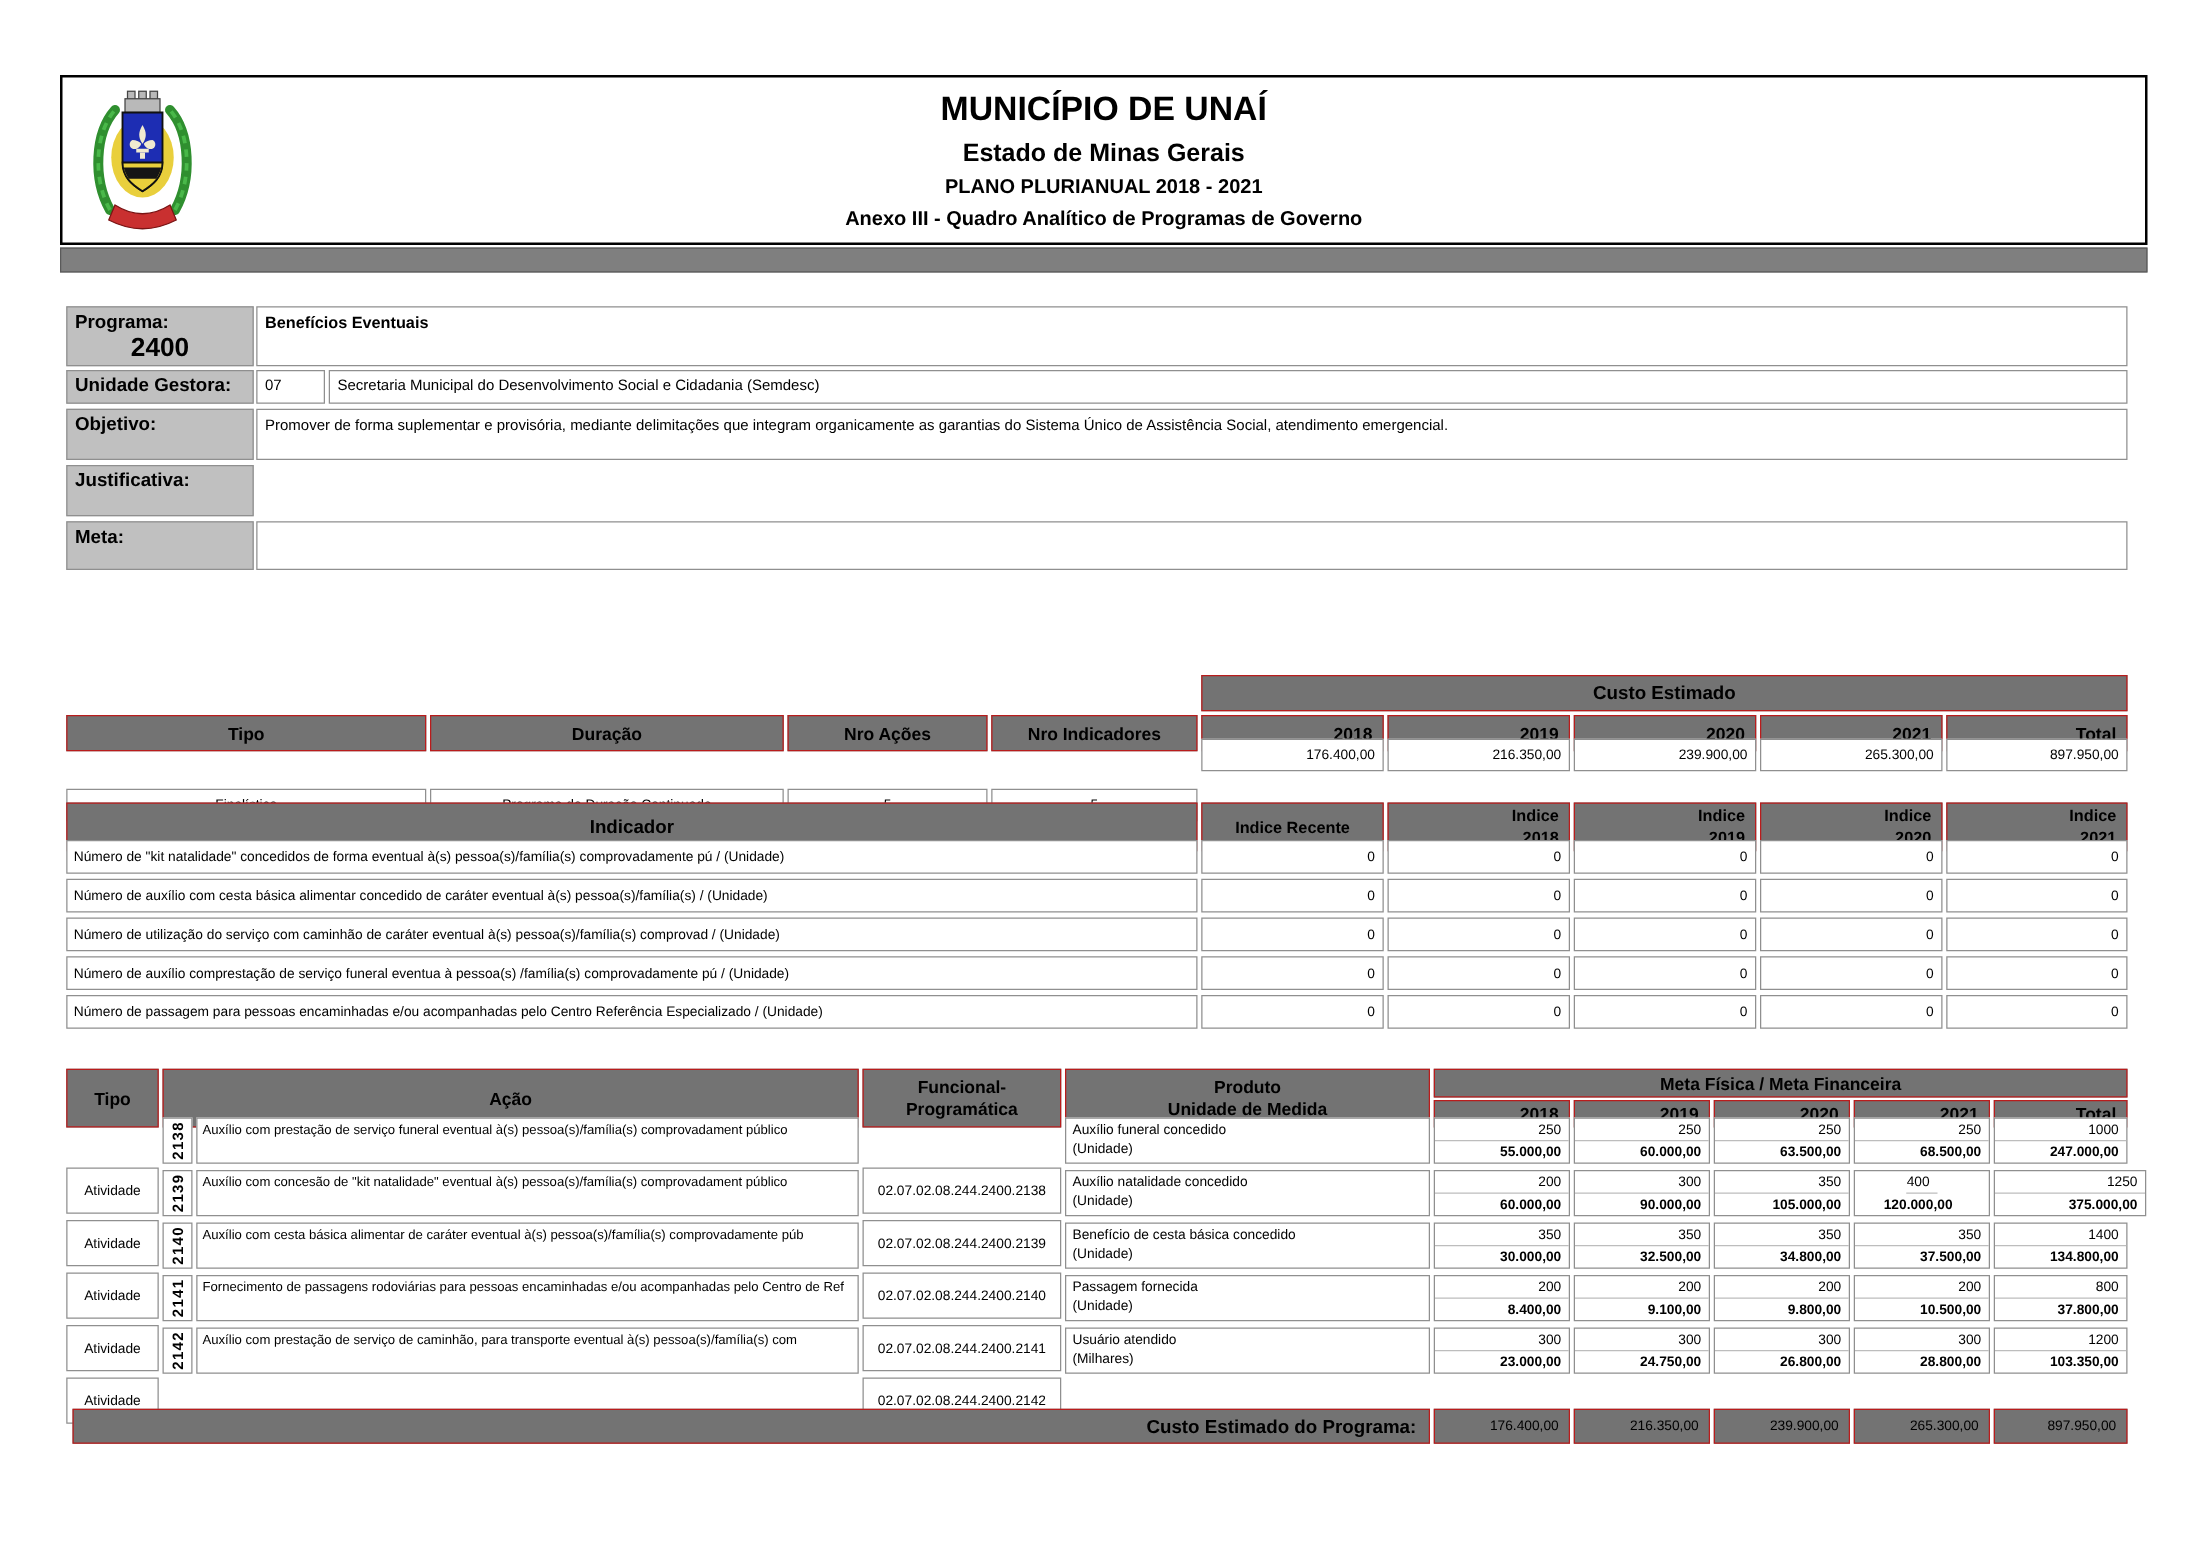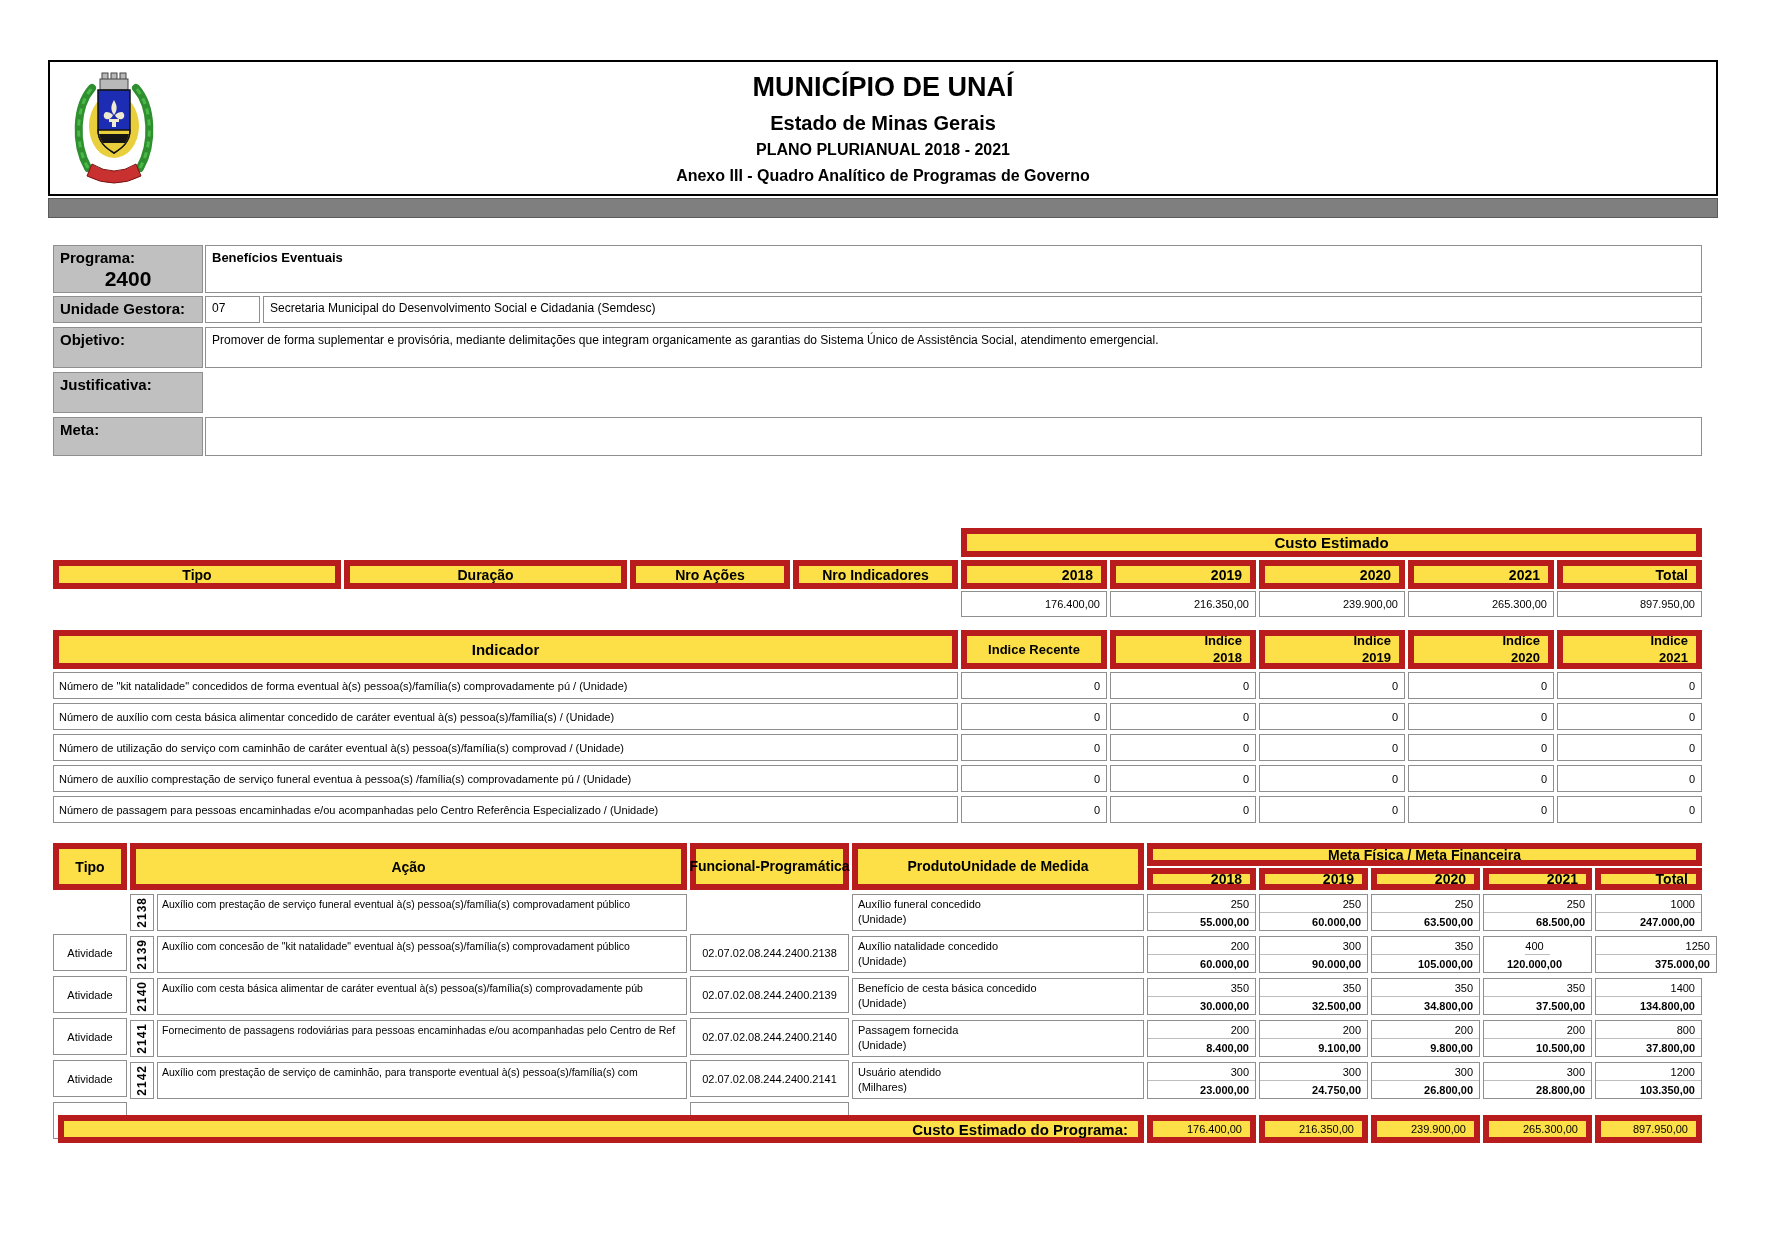--- a/index.html
+++ b/index.html
@@ -4,25 +4,25 @@
 <style>
   html,body{margin:0;padding:0;background:#fff;}
   .page{position:relative;width:1766px;height:1241px;background:#fff;
         font-family:"Liberation Sans",sans-serif;color:#000;overflow:hidden;}
   .abs{position:absolute;box-sizing:border-box;}
   .hdrbox{border:2px solid #000;background:#fff;}
   .hline{width:100%;text-align:center;font-weight:bold;}
   .gdivider{background:#7f7f7f;border:1px solid #5a5a5a;}
   .lbl{background:#c0c0c0;border:1px solid #8f8f8f;font-weight:bold;font-size:15px;padding:3px 6px;}
   .val{background:#fff;border:1px solid #8f8f8f;font-size:12px;padding:4px 6px;}
-  .gh{background:#fde047;border:6px solid #b91c1c;font-weight:bold;font-size:14px;
-      display:flex;align-items:center;justify-content:center;}
+  .gh{background:#737373;border:1px solid #b91c1c;font-weight:bold;font-size:14px;
+      display:flex;align-items:center;justify-content:center;margin-top:12px;}
   .gh.r{justify-content:flex-end;padding-right:8px;}
   .gh.col{flex-direction:column;align-items:flex-end;justify-content:center;line-height:1.25;font-size:13px;}
-  .gh.colc{flex-direction:row;align-items:center;justify-content:center;line-height:1.25;font-size:14px;}
+  .gh.colc{flex-direction:column;align-items:center;justify-content:center;line-height:1.25;font-size:14px;}
   .wc{background:#fff;border:1px solid #8f8f8f;font-size:11px;display:flex;align-items:center;}
   .wc.c{justify-content:center;margin-top:40px;}
   .wc.r{justify-content:flex-end;padding-right:6px;}
   .wc.l{padding-left:5px;white-space:nowrap;overflow:hidden;}
   .metacell{background:#fff;border:1px solid #8f8f8f;font-size:11px;display:flex;flex-direction:column;}
   .metacell .fis{flex:1;display:flex;align-items:center;justify-content:flex-end;padding-right:6px;border-bottom:1px solid #bdbdbd;}
   .metacell .fin{flex:1;display:flex;align-items:center;justify-content:flex-end;padding-right:6px;font-weight:bold;}
   .acao{background:#fff;border:1px solid #8f8f8f;font-size:10.5px;line-height:1.35;padding:2px 4px;overflow:hidden;}
   .prod{background:#fff;border:1px solid #8f8f8f;font-size:11px;line-height:1.4;padding:2px 5px;overflow:hidden;}
   .vcode{background:#fff;border:1px solid #8f8f8f;display:flex;align-items:center;justify-content:center;}

